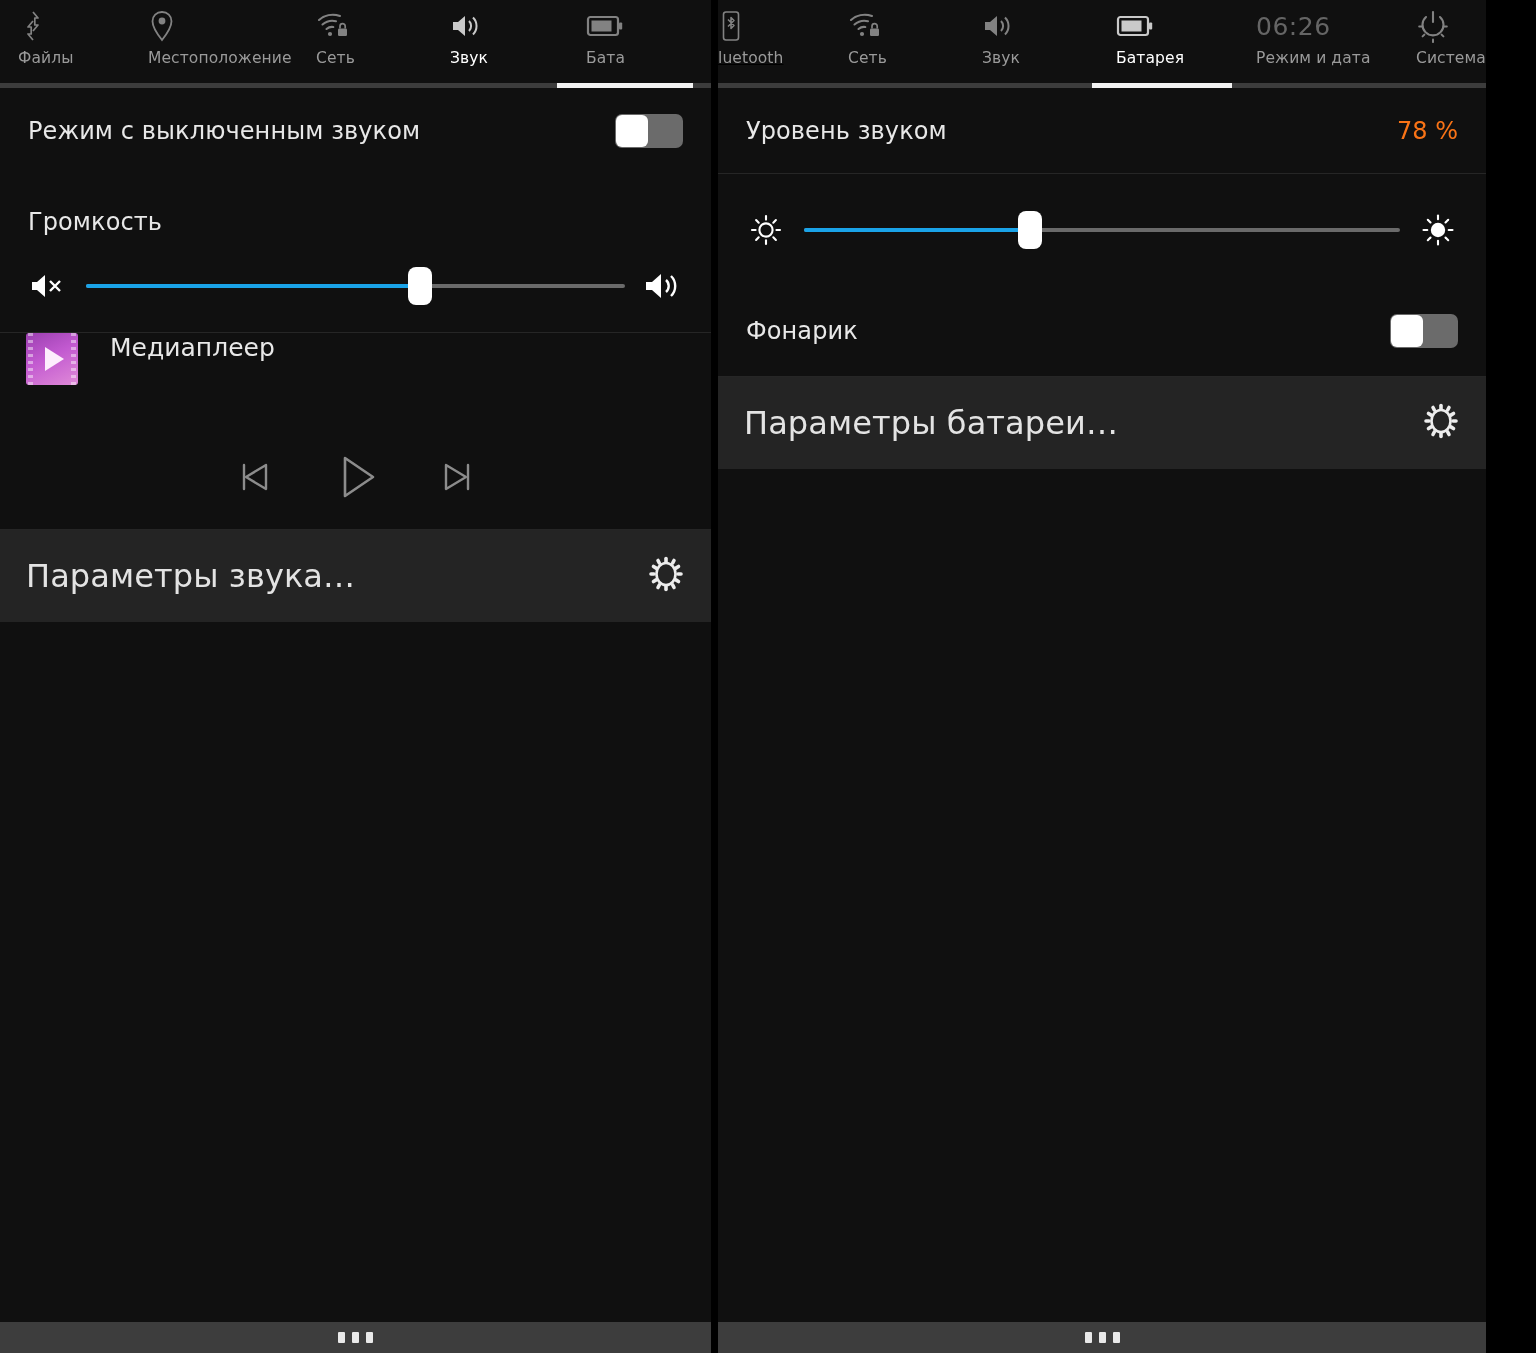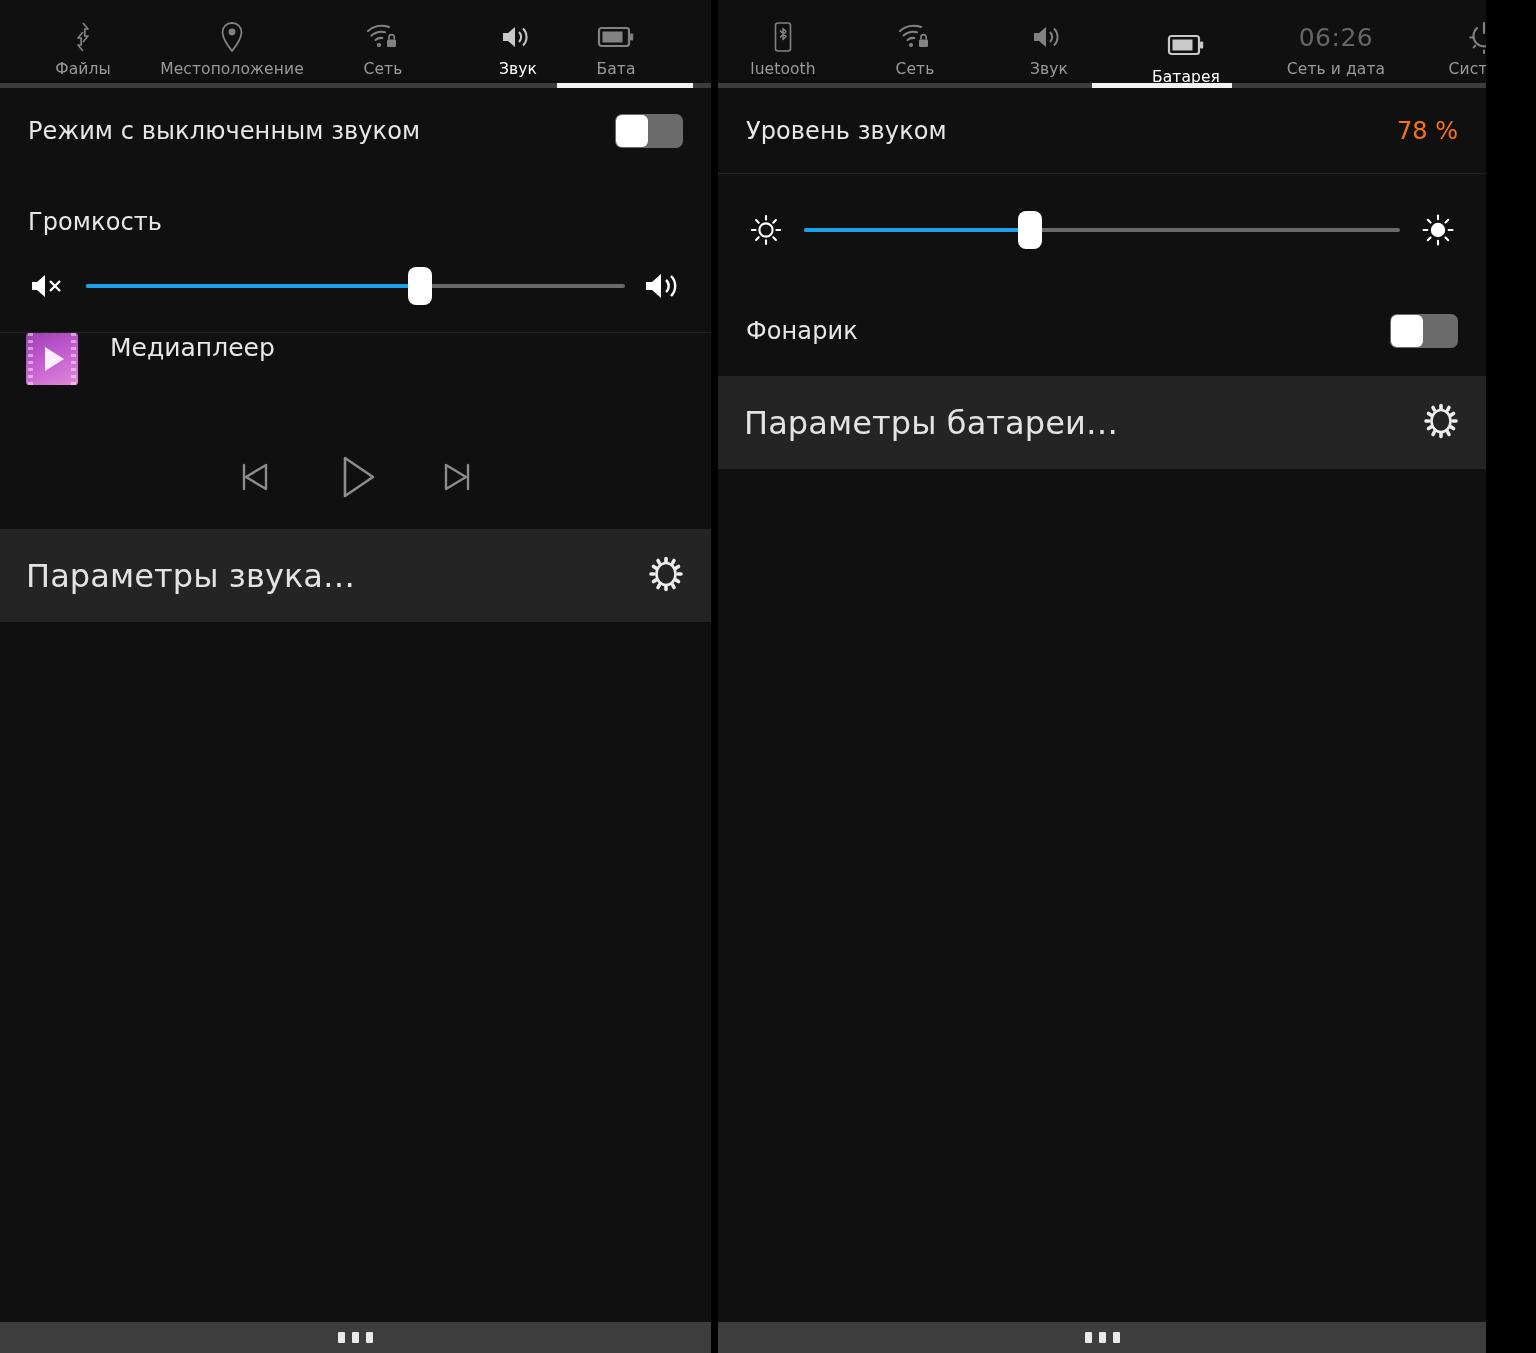--- a/index.html
+++ b/index.html
@@ -11,22 +11,22 @@
   .screen{position:relative;width:1536px;height:1353px;display:flex;background:#000;}
 
   
   .panel{position:relative;width:711px;height:1353px;background:#101010;overflow:hidden;}
   .panel.right{width:768px;margin-left:7px;}
 
   
   .tabbar{position:relative;height:88px;background:#101010;display:flex;align-items:flex-end;}
   .tabs-strip{display:flex;height:88px;align-items:flex-start;width:100%;}
   .tab{
-    display:flex;flex-direction:column;align-items:center;justify-content:flex-start;
-    padding-top:20px;box-sizing:border-box;flex:0 0 auto;height:88px;
+    display:flex;flex-direction:column;align-items:flex-start;justify-content:flex-start;
+    padding-top:9px;box-sizing:border-box;flex:0 0 auto;height:88px;
   }
   .tab .ticon{height:34px;display:flex;align-items:center;justify-content:center;opacity:.62;}
   .tab .tlabel{margin-top:6px;font-size:15.5px;color:#9a9a9a;white-space:nowrap;letter-spacing:.1px;}
   .tab.active .ticon{opacity:1;}
   .tab.active .tlabel{color:#ffffff;}
   .tab.clock .ticon{font-size:25px;color:#9a9a9a;letter-spacing:.5px;}
 
   
   .tabscroll{position:absolute;left:0;right:0;bottom:0;height:5px;background:#3c3c3c;}
   .tabthumb{position:absolute;top:0;height:5px;background:#f2f2f2;}
@@ -295,33 +295,33 @@
           <div class="tab" style="width: 134px;">
             <div class="ticon">
               <svg width="36" height="30" viewBox="0 0 36 30">
                 <path d="M3 11 h5 L15 5 v20 L8 19 H3 Z" fill="#c9c9c9"></path>
                 <path d="M19 10 a7 7 0 0 1 0 10" stroke="#c9c9c9" stroke-width="2" fill="none"></path>
                 <path d="M23 6.5 a12 12 0 0 1 0 17" stroke="#c9c9c9" stroke-width="2" fill="none"></path>
               </svg>
             </div>
             <div class="tlabel">Звук</div>
           </div>
-          <div class="tab active" style="width: 140px; margin-top: 8px;">
+          <div class="tab active" style="width: 140px;">
             <div class="ticon">
               <svg width="38" height="26" viewBox="0 0 38 26">
                 <rect x="2" y="4" width="30" height="18" rx="2.5" fill="none" stroke="#c9c9c9" stroke-width="2.2"></rect>
                 <rect x="5.5" y="7.5" width="20" height="11" fill="#c9c9c9"></rect>
                 <rect x="33" y="9.5" width="3.2" height="7" rx="1" fill="#c9c9c9"></rect>
               </svg>
             </div>
             <div class="tlabel">Батарея</div>
           </div>
           <div class="tab clock" style="width: 160px;">
             <div class="ticon">06:26</div>
-            <div class="tlabel">Сеть и дата</div>
+            <div class="tlabel">Режим и дата</div>
           </div>
           <div class="tab" style="width: 135px;">
             <div class="ticon">
               <svg width="34" height="34" viewBox="0 0 34 34">
                 <path d="M10 8 A10.5 10.5 0 1 0 24 8" fill="none" stroke="#c9c9c9" stroke-width="2.1" stroke-linecap="round"></path>
                 <path d="M17 3 v10" stroke="#c9c9c9" stroke-width="2.1" stroke-linecap="round"></path>
                 <g stroke="#c9c9c9" stroke-width="2" stroke-linecap="round">
                   <path d="M17 30.5 v2.6"></path>
                   <path d="M3.2 17.5 h2.4"></path>
                   <path d="M28.4 17.5 h2.4"></path>

